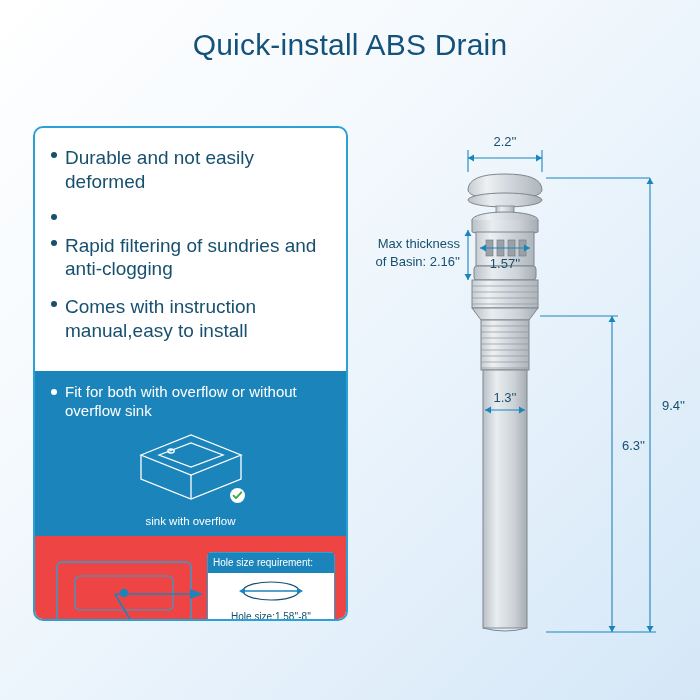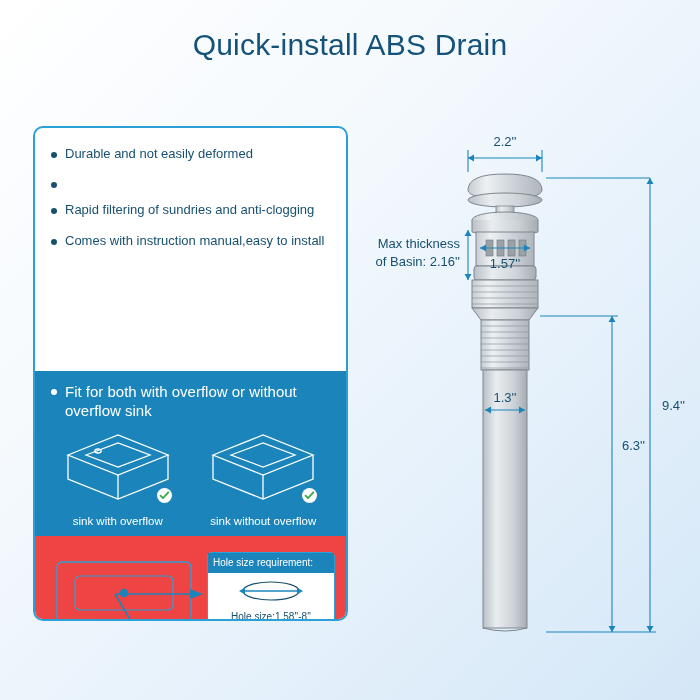--- a/index.html
+++ b/index.html
@@ -31,21 +31,21 @@
     border-radius:10px;
     overflow:hidden;
     box-sizing:border-box;
   }
   .bullets {
     padding:18px 14px 6px 16px;
   }
   .bullet {
     display:flex;
     align-items:flex-start;
-    font-size:13px;
+    font-size:19px;
     line-height:1.25;
     color:#17506f;
     margin-bottom:14px;
   }
   .bullet .dot {
     width:6px; height:6px;
     border-radius:50%;
     background:#17506f;
     margin:6px 8px 0 0;
     flex:0 0 auto;
@@ -185,36 +185,20 @@
           </g>
         </svg>
         <div class="check">
           <svg width="11" height="11" viewBox="0 0 11 11">
             <path d="M1.5,5.6 L4,8.2 L9.3,2.3" fill="none" stroke="#3aa94a" stroke-width="1.8" stroke-linecap="round" stroke-linejoin="round"></path>
           </svg>
         </div>
         <div class="sink-caption">sink with overflow</div>
       </div>
 
-      <div class="sink-item">
-        <svg width="132" height="78" viewBox="0 0 132 78">
-          <g fill="none" stroke="#ffffff" stroke-width="1.3">
-            <polygon points="16,28 66,8 116,28 66,48"></polygon>
-            <polygon points="34,28 66,16 98,28 66,40"></polygon>
-            <path d="M16,28 L16,52 L66,72 L116,52 L116,28"></path>
-            <path d="M66,48 L66,72"></path>
-          </g>
-        </svg>
-        <div class="check">
-          <svg width="11" height="11" viewBox="0 0 11 11">
-            <path d="M1.5,5.6 L4,8.2 L9.3,2.3" fill="none" stroke="#3aa94a" stroke-width="1.8" stroke-linecap="round" stroke-linejoin="round"></path>
-          </svg>
-        </div>
-        <div class="sink-caption">sink without overflow</div>
-      </div>
 
     </div>
   </div>
 
   <div class="hole-section">
 
     <div class="drain-hole-sink">
       <svg width="150" height="78" viewBox="0 0 150 78">
         <rect x="8" y="8" width="134" height="62" rx="5" fill="none" stroke="#2ba0d4" stroke-width="1.4"></rect>
         <rect x="26" y="22" width="98" height="34" rx="5" fill="none" stroke="#2ba0d4" stroke-width="1.2"></rect>

